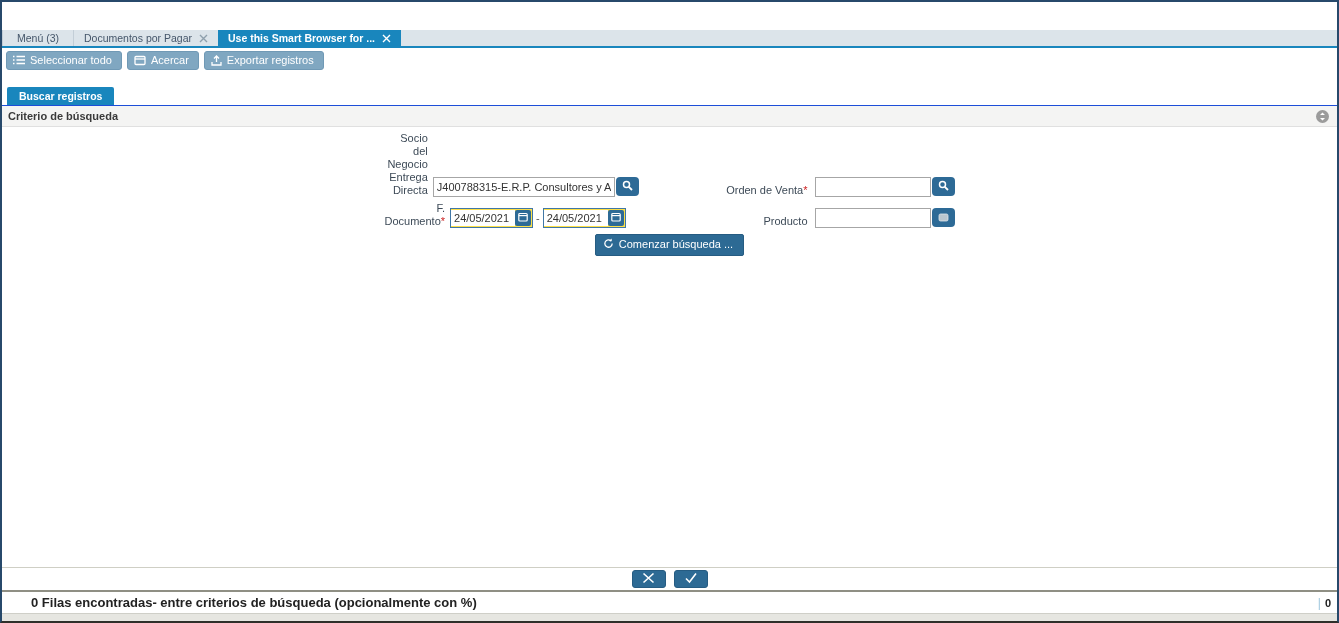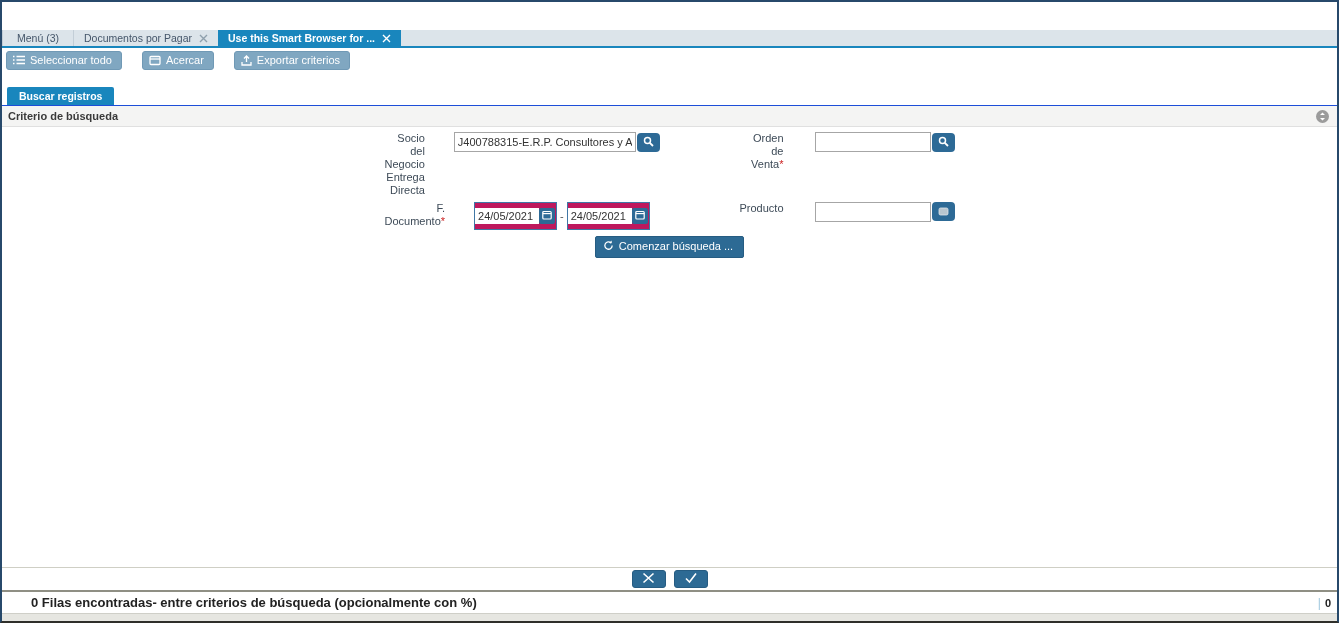--- a/index.html
+++ b/index.html
@@ -18,21 +18,21 @@
   .tabbar { height:16px; background:#dce4ea; display:flex; align-items:stretch; flex-shrink:0;margin-top:28px; }
   .tabbar-underline { height:2px; background:#1986bd; flex-shrink:0; }
   .tab { display:flex; align-items:center; padding:0 10px; font-size:10.5px; color:#45566a; cursor:default; }
   .tab.first { border-left:1px solid #c3ced7; border-right:1px solid #c3ced7; padding:0 14px; }
   .tab.inactive { background:#dce4ea; }
   .tab.active { background:#1986bd; color:#fff; font-weight:bold; }
   .tab .closex { margin-left:7px; display:inline-flex; }
   .tab .closex svg { display:block; }
 
   
-  .toolbar { background:#fff; padding:3px 4px 4px 4px; display:flex; gap:20px; flex-shrink:0; }
+  .toolbar { background:#fff; padding:3px 4px 4px 4px; display:flex; gap:5px; flex-shrink:0; }
   .tbtn {
     background:#80a7c1; border:1px solid #7099b5; border-radius:3px;
     color:#fff; font-size:11px; padding:2px 9px 3px 6px;
     display:inline-flex; align-items:center; gap:5px; cursor:pointer;
     font-family:inherit;
   }
   .tbtn svg { display:block; }
 
   
   .btab-row { margin-top:12px; border-bottom:1px solid #1d4ed8; padding-left:5px; flex-shrink:0; }
@@ -47,21 +47,21 @@
     height:21px; display:flex; align-items:center; padding:0 8px 0 6px;
     flex-shrink:0;
   }
   .criteria-title { font-size:11px; font-weight:bold; color:#3a3a3a; flex:1; }
   .collapse-btn { width:13px; height:13px; border-radius:50%; background:#9b9b9b; border:none;
     display:flex; align-items:center; justify-content:center; cursor:pointer; padding:0; }
 
   
   .form-area { padding-top:5px; flex-shrink:0; }
   .form-grid { width:570px; margin:0 auto; }
-  .frow { display:flex; align-items:flex-start; margin-bottom:5px;gap:24px; }
+  .frow { display:flex; align-items:flex-end; margin-bottom:5px; }
   .flabel { font-size:11px; color:#3d4a57; text-align:right; line-height:1.18; }
   .flabel.c1 { width:75px; padding-right:5px; }
   .flabel.c2 { width:150px; padding-right:7px; }
   .fieldbox.c1 { width:208px; display:flex; align-items:center; }
   .spacercol { width:130px; }
   .fieldbox.c2 { width:142px; display:flex; align-items:center; }
   .req { color:#cc2222; }
 
   input.txt {
     font-family:inherit; font-size:11px; color:#333;
@@ -69,21 +69,21 @@
   }
   .bp-input { width:182px; }
   .sm-input { width:116px; }
   .lookup-btn {
     width:23px; height:19px; margin-left:1px; border:none; border-radius:4px;
     background:#2d6a96; display:inline-flex; align-items:center; justify-content:center;
     cursor:pointer; flex-shrink:0;
   }
   .datewrap {
     display:inline-flex; align-items:center; border:1px solid #4077a6;
-    height:28px; background:#be185d; padding-right:1px;
+    height:20px; background:#fde047; padding-right:1px;
   }
   .datewrap input { border:none; width:64px; height:16px; font-size:11px; font-family:inherit; color:#333; padding:0 3px; outline:none; }
   .cal-btn { width:16px; height:16px; border:none; border-radius:2px; background:#2d6a96;
     display:inline-flex; align-items:center; justify-content:center; cursor:pointer; padding:0; }
   .dash { font-size:11px; color:#555; margin:0 3px; }
 
   .search-row { text-align:center; margin-top:6px; }
   .search-btn {
     background:#2d6a94; border:1px solid #265c82; border-radius:2px; color:#fff;
     font-size:11px; font-family:inherit; padding:3px 10px 4px 7px;
@@ -153,21 +153,21 @@
       </span>
       <span>Acercar</span>
     </button>
     <button class="tbtn">
       <span>
         <svg width="11" height="11" viewBox="0 0 11 11">
             <path d="M5.5 1 L5.5 7 M3 3.5 L5.5 1 L8 3.5" stroke="#fff" stroke-width="1.3" fill="none"></path>
             <path d="M1 7v3h9V7" stroke="#fff" stroke-width="1.3" fill="none"></path>
           </svg>
       </span>
-      <span>Exportar criterios</span>
+      <span>Exportar registros</span>
     </button>
   </div>
 
   <div class="btab-row">
     <span class="btab">Buscar registros</span>
   </div>
 
   <div class="criteria-bar">
     <span class="criteria-title">Criterio de búsqueda</span>
     <button class="collapse-btn">

